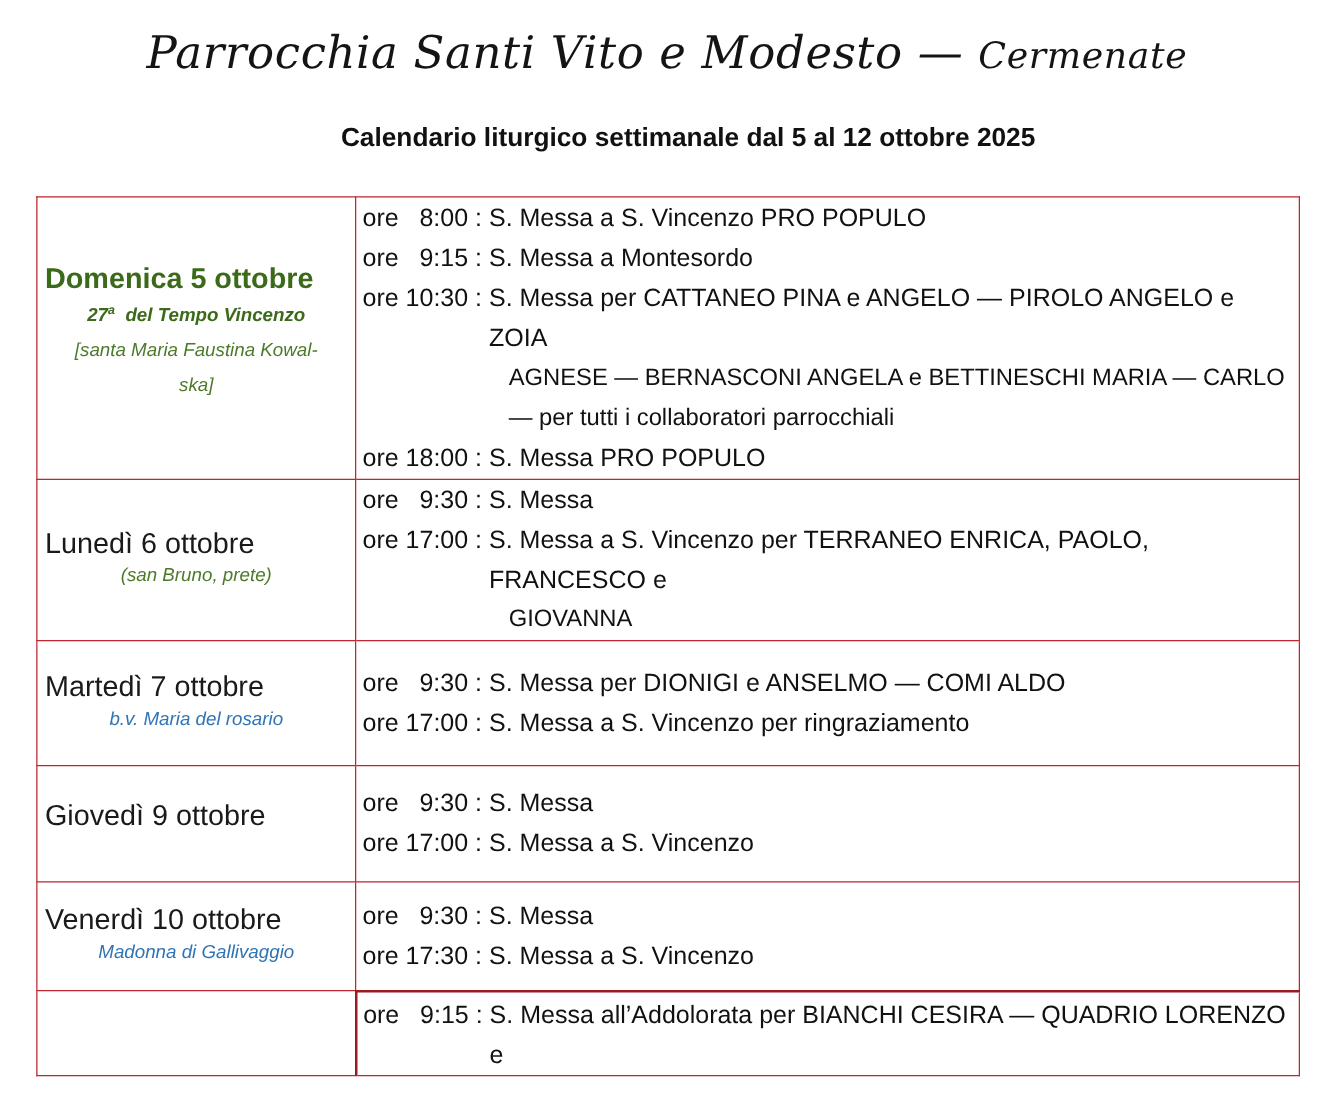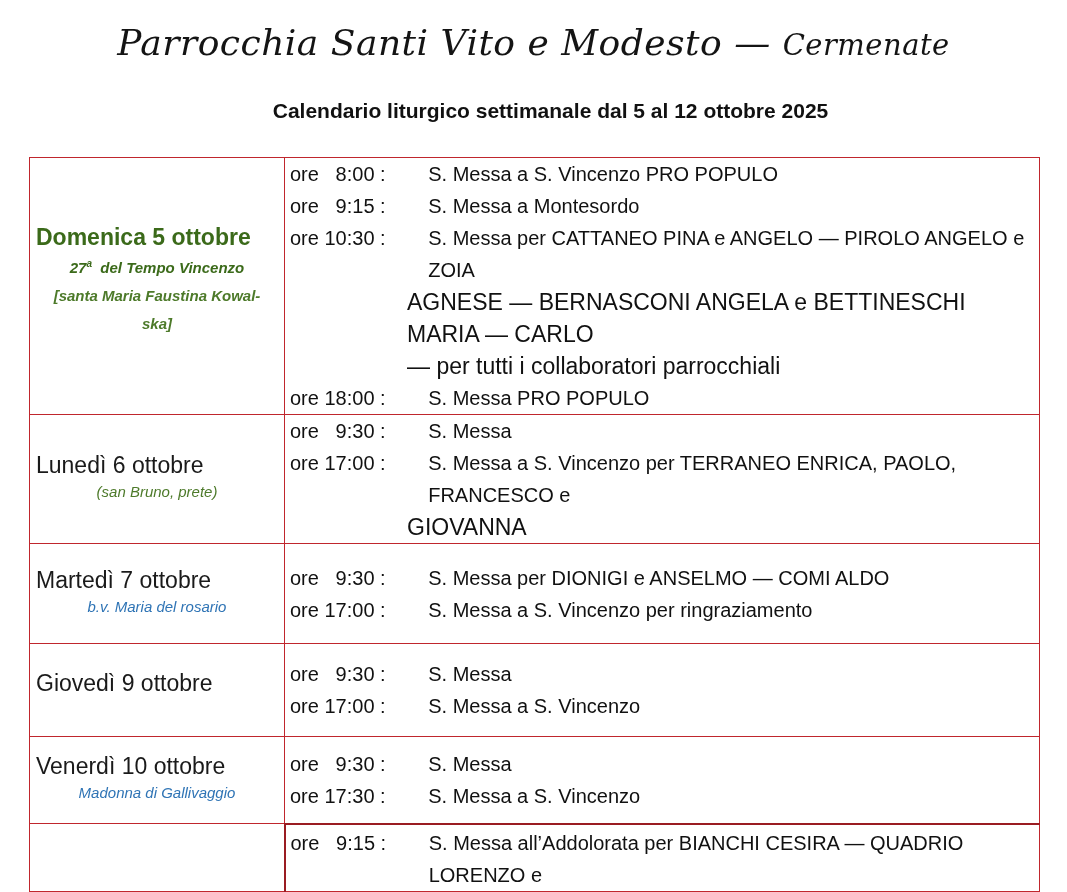--- a/index.html
+++ b/index.html
@@ -30,43 +30,43 @@
     td.svc { padding: 0 6px 0 5px !important; }
     .day-name { font-size: 23px; color: #1a1a1a; line-height: 26px; }
     .day-name.green { color: #3b6a1a; font-weight: bold; }
     .note { font-size: 15px; font-style: italic; text-align: center; line-height: 28px; padding-right: 6px; }
     .note.green { color: #4d7a2a; }
     .note.blue { color: #2f74b5; }
     .note.bold { font-weight: bold; color: #3b6a1a; }
     .note.left { text-align: left; }
     .svc-line { font-size: 20px; line-height: 32px; white-space: nowrap; display: flex; }
     .svc-time { flex: 0 0 auto; white-space: pre; }
-    .svc-text { white-space: normal; margin-left: 37px; }
-    .cont { padding-left: 117px; font-size: 23px; line-height: 32px; }
+    .svc-text { white-space: normal; }
+    .cont { padding-left: 117px; font-size: 19px; line-height: 32px; }
     sup { font-size: 10px; }
     tr.last td.svc { border-top: 2px solid #9a1c22; border-left: 2px solid #9a1c22; }
   </style>
 </head>
 <body>
 
 <div class="header-title">
   <span>Parrocchia Santi Vito e Modesto</span><span> — </span><span class="place">Cermenate</span>
 </div>
 <div class="subtitle">Calendario liturgico settimanale dal 5 al 12 ottobre 2025</div>
 
 <table class="cal">
 
   <tbody>
       <tr style="height:226px;">
     <td class="day">
       <div class="day-name green" style="margin-top:-10px;">Domenica 5 ottobre</div>
       <div class="note bold">
         <span>27</span><sup>a</sup><span style="white-space:pre;">  del Tempo Vincenzo</span>
       </div>
-      <div class="note green" style="line-height:28px;font-weight:bold;">[santa Maria Faustina Kowal-<br>ska]</div>
+      <div class="note green" style="line-height:28px;">[santa Maria Faustina Kowal-<br>ska]</div>
     </td>
     <td class="svc">
       <div class="svc-line">
             <span class="svc-time">ore   8:00 : </span>
             <span class="svc-text">S. Messa a S. Vincenzo PRO POPULO</span>
           </div>
       <div class="svc-line">
             <span class="svc-time">ore   9:15 : </span>
             <span class="svc-text">S. Messa a Montesordo</span>
           </div>

